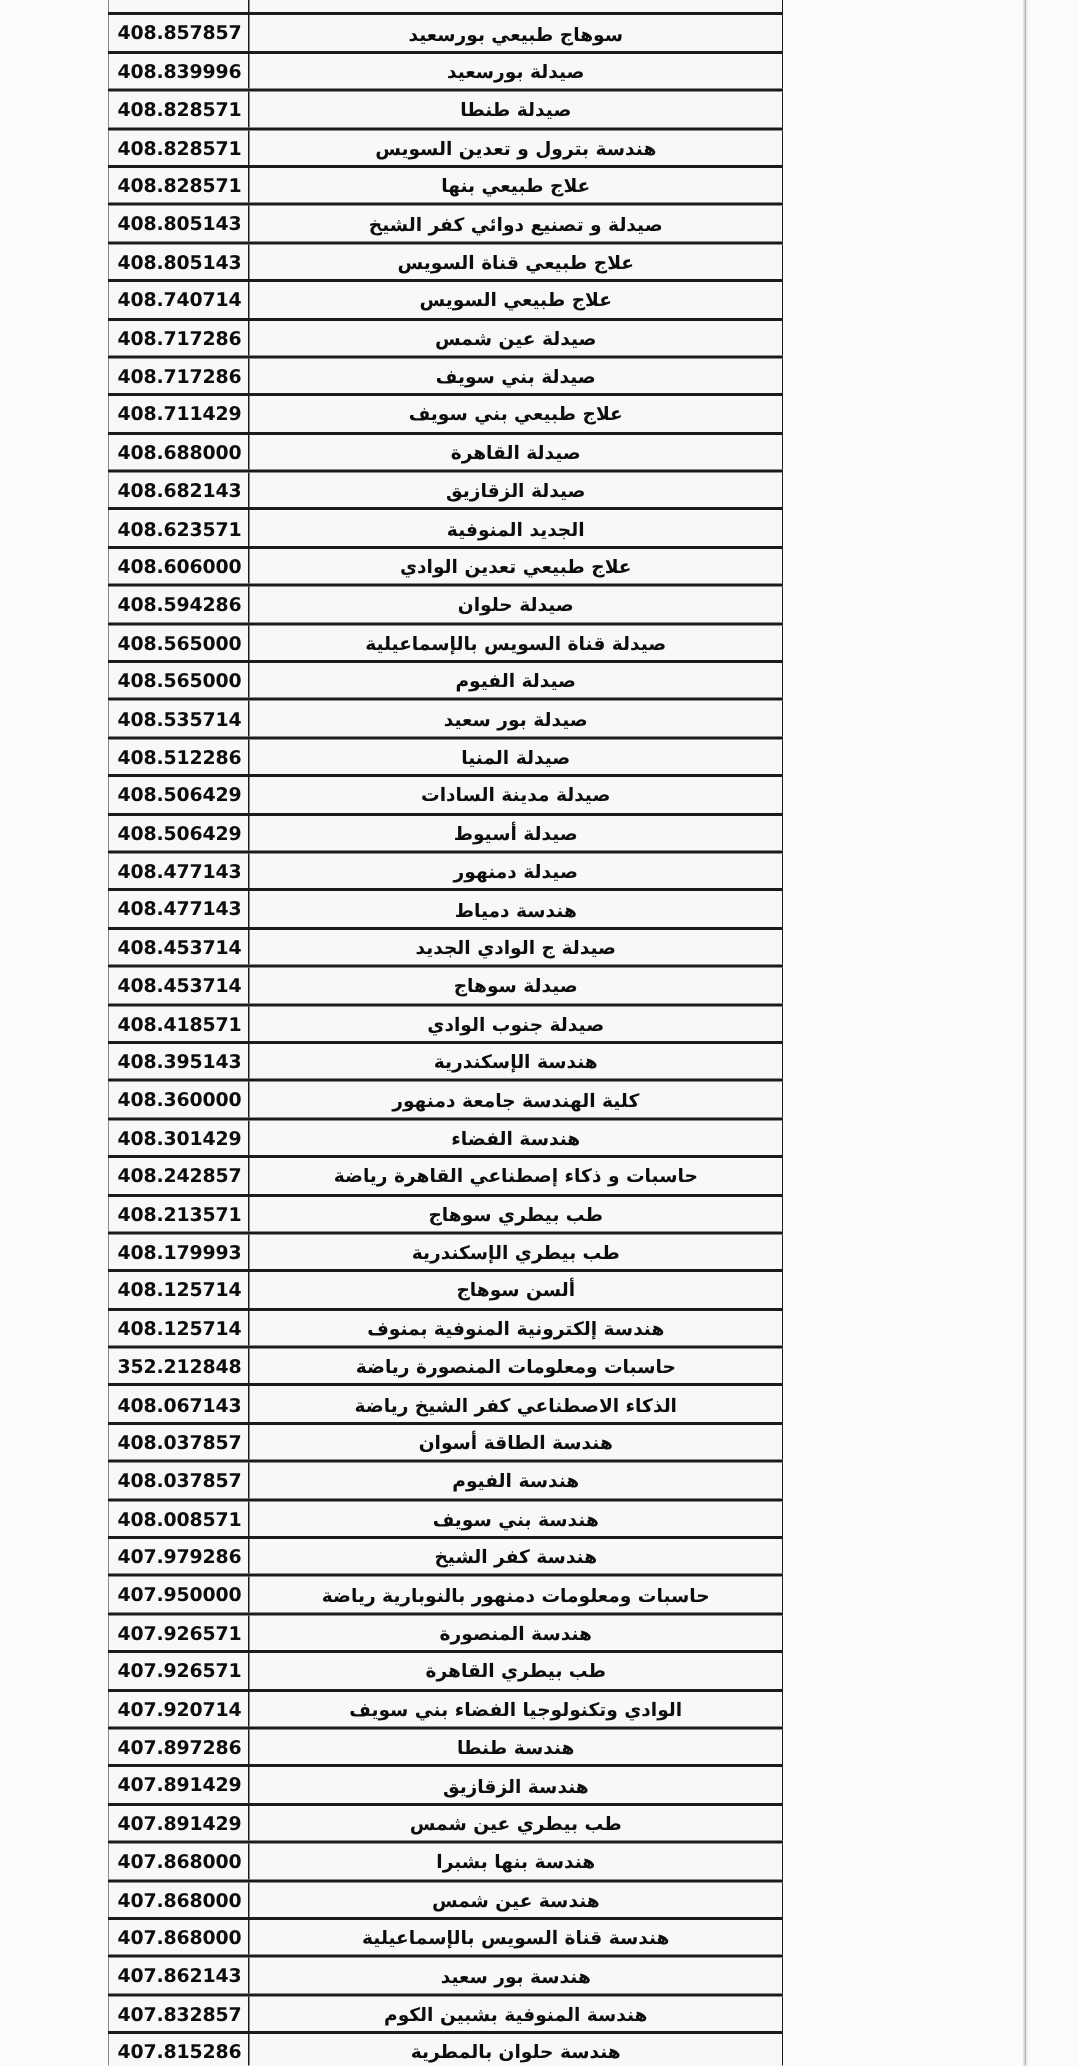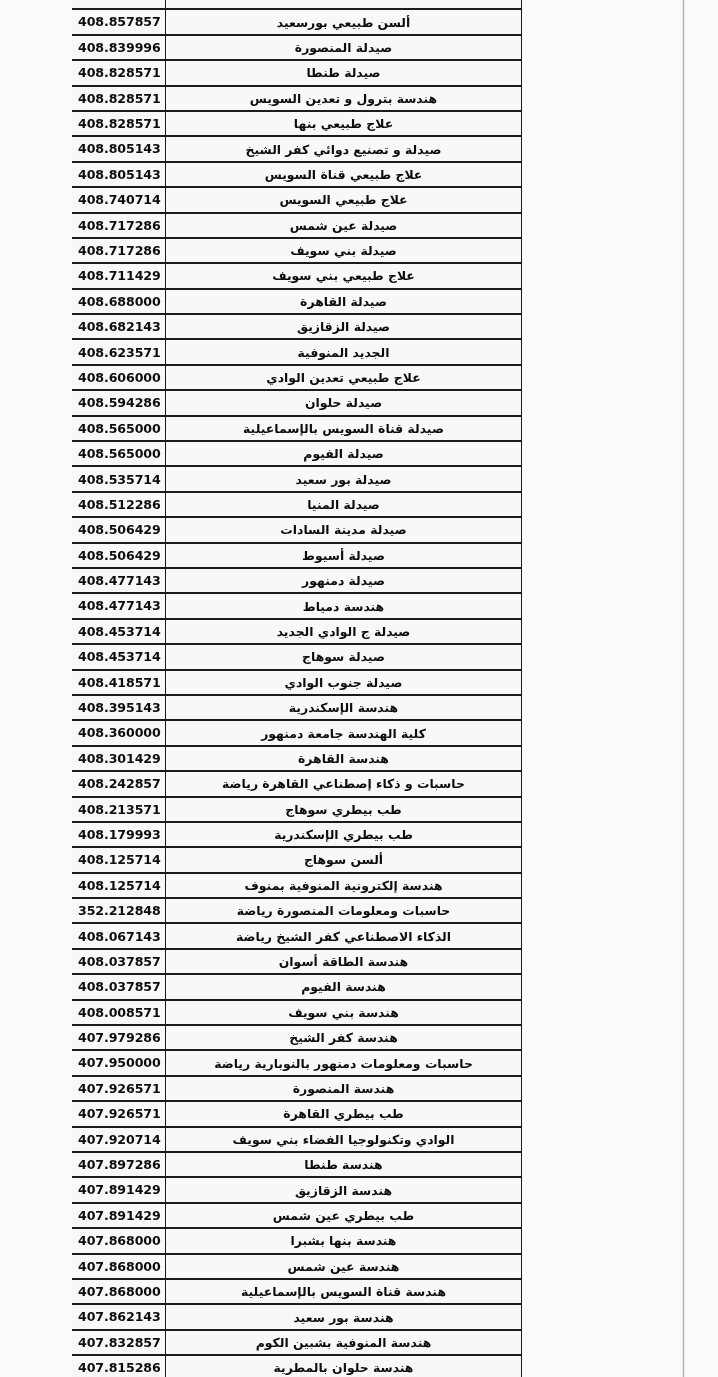--- a/index.html
+++ b/index.html
@@ -99,25 +99,25 @@
       <colgroup>
         <col class="c-name">
         <col class="c-score">
       </colgroup>
       <tbody>
           <tr>
             <td class="cell-name"></td>
             <td class="cell-score"></td>
           </tr>
           <tr>
-            <td class="cell-name">ألسن طبيعي بورسعيد</td>
+            <td class="cell-name">سوهاج طبيعي بورسعيد</td>
             <td class="cell-score">408.857857</td>
           </tr>
           <tr>
-            <td class="cell-name">صيدلة المنصورة</td>
+            <td class="cell-name">صيدلة بورسعيد</td>
             <td class="cell-score">408.839996</td>
           </tr>
           <tr>
             <td class="cell-name">صيدلة طنطا</td>
             <td class="cell-score">408.828571</td>
           </tr>
           <tr>
             <td class="cell-name">هندسة بترول و تعدين السويس</td>
             <td class="cell-score">408.828571</td>
           </tr>
@@ -215,21 +215,21 @@
           </tr>
           <tr>
             <td class="cell-name">هندسة الإسكندرية</td>
             <td class="cell-score">408.395143</td>
           </tr>
           <tr>
             <td class="cell-name">كلية الهندسة جامعة دمنهور</td>
             <td class="cell-score">408.360000</td>
           </tr>
           <tr>
-            <td class="cell-name">هندسة القاهرة</td>
+            <td class="cell-name">هندسة الفضاء</td>
             <td class="cell-score">408.301429</td>
           </tr>
           <tr>
             <td class="cell-name">حاسبات و ذكاء إصطناعي القاهرة رياضة</td>
             <td class="cell-score">408.242857</td>
           </tr>
           <tr>
             <td class="cell-name">طب بيطري سوهاج</td>
             <td class="cell-score">408.213571</td>
           </tr>

